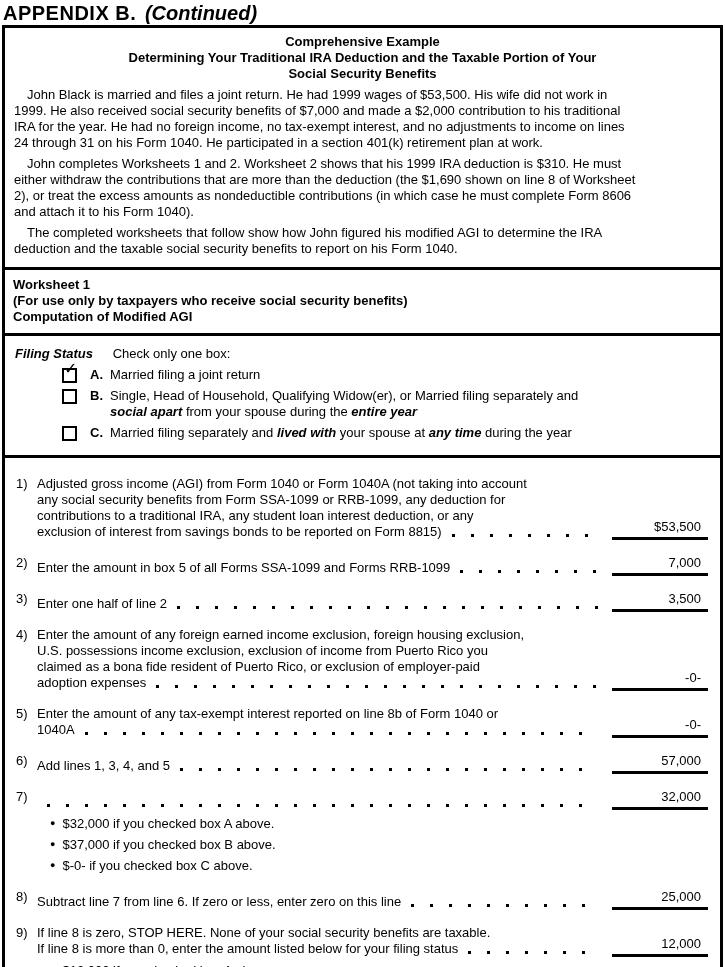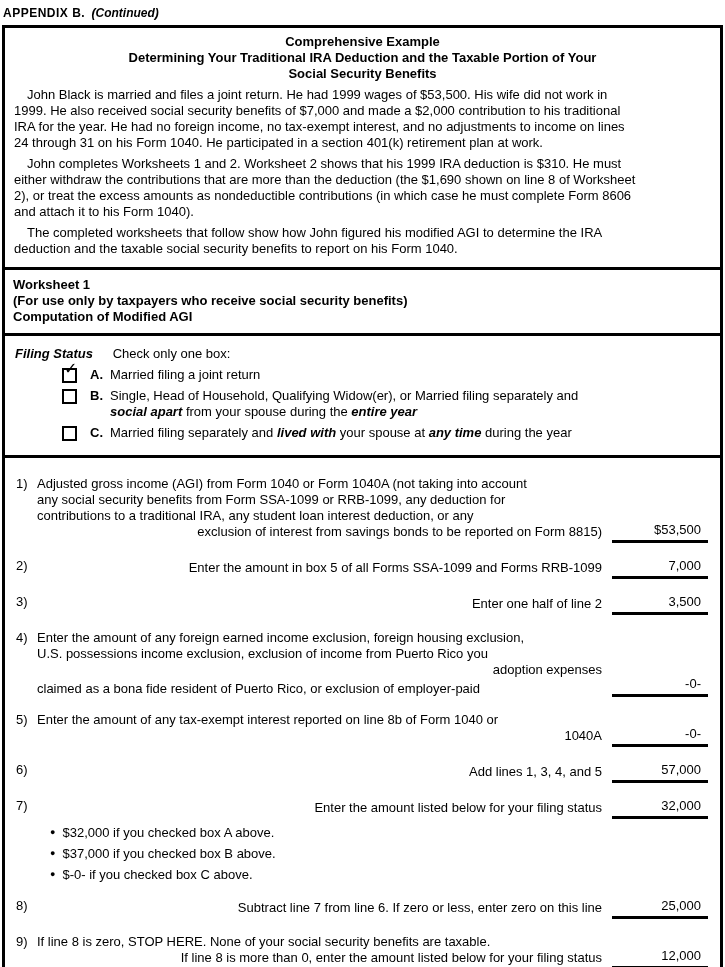--- a/index.html
+++ b/index.html
@@ -3,21 +3,21 @@
 <meta charset="utf-8">
 <style>
   * { box-sizing: border-box; }
   html, body { margin: 0; padding: 0; background: #fff; }
   #page {
     width: 725px; height: 967px;
     font-family: "Liberation Sans", "DejaVu Sans", sans-serif;
     font-size: 13px; line-height: 16px; color: #000;
     background: #fff; overflow: hidden;
   }
-  .hdr { padding: 4px 0 3px 3px; font-size: 12px; line-height: 18px; }
+  .hdr { padding: 4px 0 3px 3px; font-size: 20px; line-height: 18px; }
   .hdr .pre { font-weight: bold; letter-spacing: 0.5px; }
   .hdr .cont { font-weight: bold; font-style: italic; margin-left: 3px; }
   .box { margin: 0 2px; border: 3px solid #000; background: #fff; }
   .sec { border-bottom: 3px solid #000; }
   .sec:last-child { border-bottom: none; }
 
   
   .intro { padding: 6px 9px 10px 9px; }
   .c-title { text-align: center; font-weight: bold; }
   .para { margin-top: 5px; }
@@ -41,21 +41,21 @@
   .bi { font-weight: bold; font-style: italic; }
 
   
   .lines { padding: 8px 0 10px 0; }
   .ws-item { display: flex; margin-top: 15px; }
   .ws-item:first-child { margin-top: 10px; }
   .ws-num { flex: none; width: 32px; padding-left: 11px; }
   .ws-body { flex: 1; }
   .ws-main { display: flex; align-items: flex-end; justify-content: space-between; }
   .ws-text { flex: 1; min-width: 0; }
-  .tline.last { display: flex; align-items: flex-end; flex-direction: column; }
+  .tline.last { display: flex; align-items: flex-end; }
   .leader {
     flex: 1; height: 3px; margin: 0 4px 3px 10px;
     background-image: radial-gradient(circle at 1.5px 1.5px, #000 1.5px, transparent 1.8px);
     background-size: 19px 3px; background-repeat: repeat-x;
   }
   .ws-value {
     flex: none; width: 96px; margin-left: 10px; margin-right: 12px;
     border-bottom: 3px solid #000; text-align: right;
     padding: 0 7px 2px 0;
   }
@@ -188,25 +188,25 @@
       </div>
     </div>
   </div>
         <div class="ws-item">
     <div class="ws-num">4)</div>
     <div class="ws-body">
       <div class="ws-main">
         <div class="ws-text">
                 <div class="tline"><span>Enter the amount of any foreign earned income exclusion, foreign housing exclusion,</span></div>
                 <div class="tline"><span>U.S. possessions income exclusion, exclusion of income from Puerto Rico you</span></div>
+                <div class="tline"><span>claimed as a bona fide resident of Puerto Rico, or exclusion of employer-paid</span></div>
                 <div class="tline last">
                   <span><span>adoption expenses</span></span>
                   <span class="leader"></span>
                 </div>
-                <div class="tline"><span>claimed as a bona fide resident of Puerto Rico, or exclusion of employer-paid</span></div>
               </div>
         <div class="ws-value">-0-</div>
       </div>
     </div>
   </div>
         <div class="ws-item">
     <div class="ws-num">5)</div>
     <div class="ws-body">
       <div class="ws-main">
         <div class="ws-text">
@@ -233,21 +233,20 @@
         <div class="ws-value">57,000</div>
       </div>
     </div>
   </div>
         <div class="ws-item">
     <div class="ws-num">7)</div>
     <div class="ws-body">
       <div class="ws-main">
         <div class="ws-text">
                 <div class="tline last">
-                  <span><span>Enter the amount listed below for your filing status</span></span>
                   <span class="leader"></span>
                 </div>
               </div>
         <div class="ws-value">32,000</div>
       </div>
     <div class="ws-bullets">
               <div class="bullet"><span class="dot">●</span><span class="b">$32,000</span><span> if you checked box </span><span class="b">A</span><span> above.</span></div>
               <div class="bullet"><span class="dot">●</span><span class="b">$37,000</span><span> if you checked box </span><span class="b">B</span><span> above.</span></div>
               <div class="bullet"><span class="dot">●</span><span class="b">$-0-</span><span> if you checked box </span><span class="b">C</span><span> above.</span></div>
             </div>

